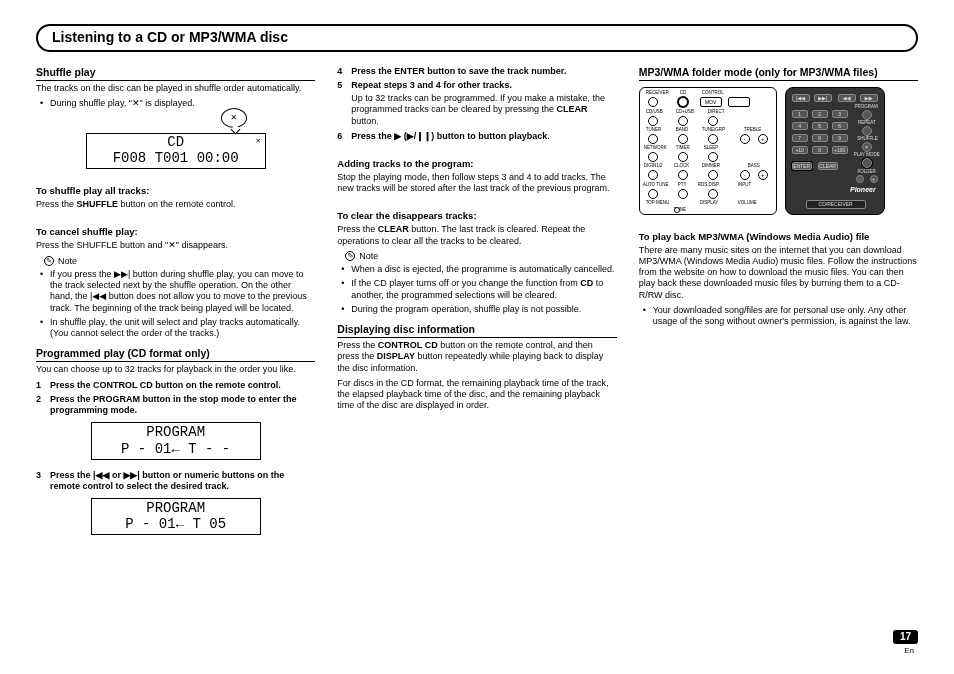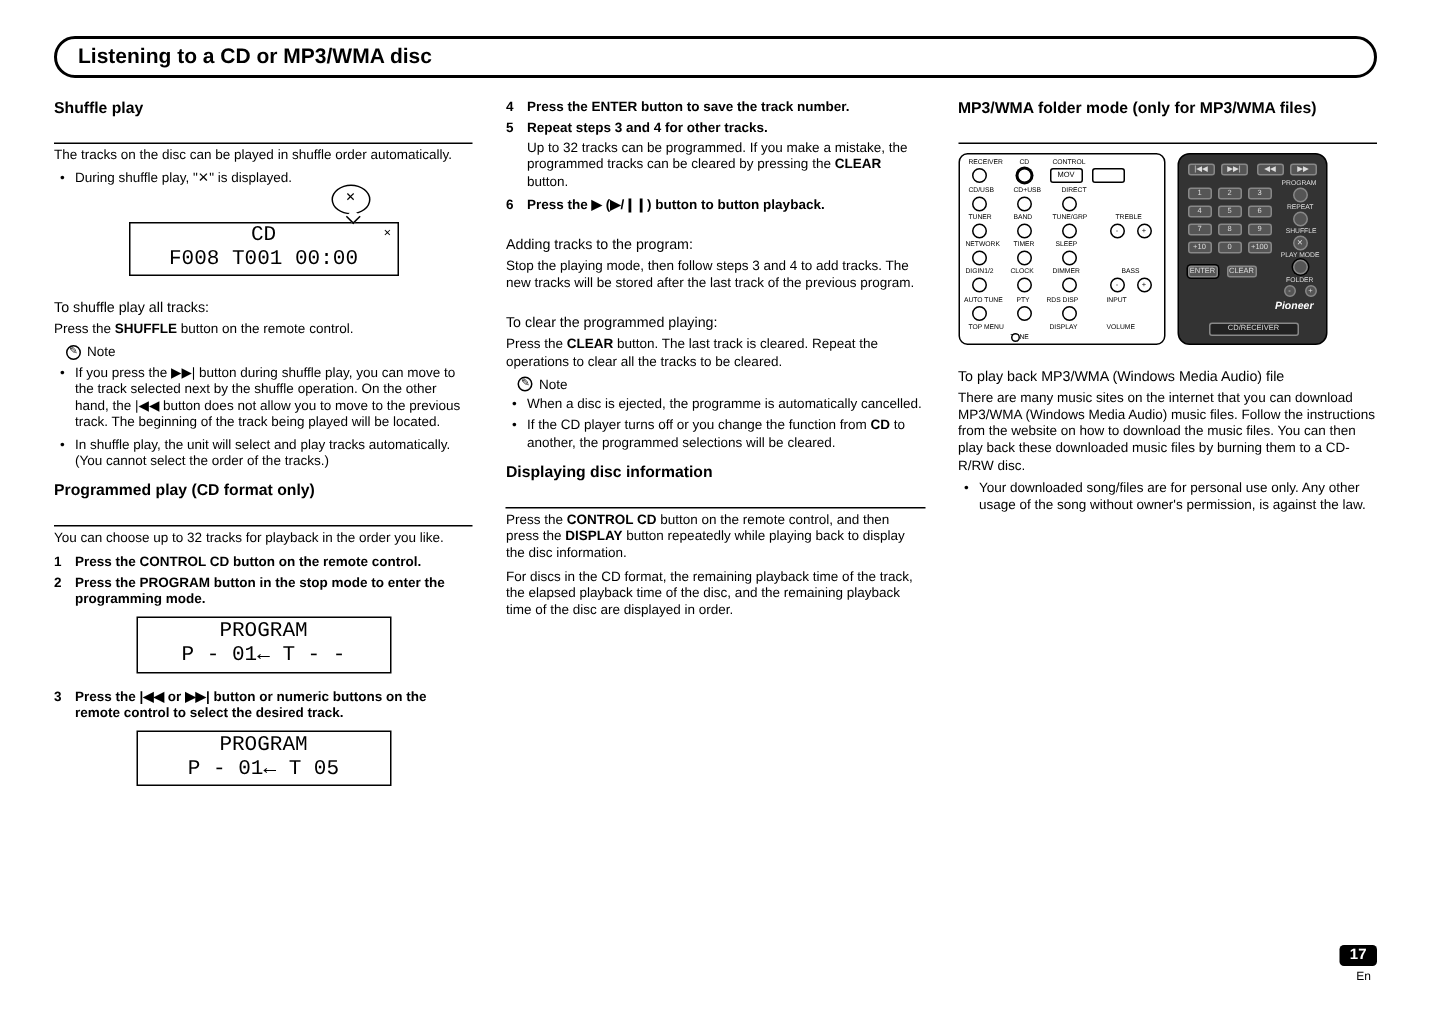--- a/index.html
+++ b/index.html
@@ -30,24 +30,24 @@
     gap: 22px;
   }
   .col {
     width: 280px;
   }
   .h3 {
     font-weight: bold;
     font-size: 10.5px;
     margin-bottom: 2px;
     border-bottom: 0.5px solid #000;
-    padding-bottom: 16px;
+    padding-bottom: 1px;
   }
   .h4 {
-    font-weight: normal;
+    font-weight: bold;
     font-size: 9.5px;
     margin-top: 16px;
     margin-bottom: 2px;
   }
   .p { margin-bottom: 4px; }
   .note-row {
     display: flex;
     align-items: center;
     gap: 4px;
     margin: 4px 0 2px 8px;
@@ -195,20 +195,24 @@
           </div>
         <span class="sh-icon" style="position:absolute; top:2px; right:4px;">✕</span>
         <div class="lcd-top">CD</div>
         <div>F008   T001     00:00</div>
       </div>
     </div>
 
     <div class="h4">To shuffle play all tracks:</div>
     <div class="p">Press the <span class="b">SHUFFLE</span> button on the remote control.</div>
 
+    <div class="h4">To cancel shuffle play:</div>
+    <div class="p">
+      <span>Press the SHUFFLE button and "</span><span class="icon">✕</span><span>" disappears.</span>
+    </div>
 
     <div class="note-row">
       <span class="note-ico">✎</span>
       <span class="note-label">Note</span>
     </div>
     <div class="ul">
       <div class="li">If you press the ▶▶| button during shuffle play, you can move to the track selected next by the shuffle operation. On the other hand, the |◀◀ button does not allow you to move to the previous track. The beginning of the track being played will be located.</div>
       <div class="li">In shuffle play, the unit will select and play tracks automatically. (You cannot select the order of the tracks.)</div>
     </div>
 
@@ -245,34 +249,35 @@
         </div>
       </div>
       <div class="li"><span class="num">6</span>
         <span class="txt">Press the </span><span class="icon">▶</span><span class="txt"> (▶/❙❙) button to button playback.</span>
       </div>
     </div>
 
     <div class="h4">Adding tracks to the program:</div>
     <div class="p">Stop the playing mode, then follow steps 3 and 4 to add tracks. The new tracks will be stored after the last track of the previous program.</div>
 
-    <div class="h4">To clear the programmed playing:</div>
+    <div class="h4">To clear the disappears tracks:</div>
     <div class="p">
       <span>Press the </span><span class="b">CLEAR</span><span> button. The last track is cleared. Repeat the operations to clear all the tracks to be cleared.</span>
     </div>
 
     <div class="note-row">
       <span class="note-ico">✎</span>
       <span class="note-label">Note</span>
     </div>
     <div class="ul">
       <div class="li">When a disc is ejected, the programme is automatically cancelled.</div>
       <div class="li">
         <span>If the CD player turns off or you change the function from </span><span class="b">CD</span><span> to another, the programmed selections will be cleared.</span>
       </div>
+      <div class="li">During the program operation, shuffle play is not possible.</div>
     </div>
 
     <div class="h3" style="margin-top:8px;">Displaying disc information</div>
     <div class="p">
       <span>Press the </span><span class="b">CONTROL CD</span><span> button on the remote control, and then press the </span><span class="b">DISPLAY</span><span> button repeatedly while playing back to display the disc information.</span>
     </div>
     <div class="p">For discs in the CD format, the remaining playback time of the track, the elapsed playback time of the disc, and the remaining playback time of the disc are displayed in order.</div>
   </div>
 
   <div class="col">

